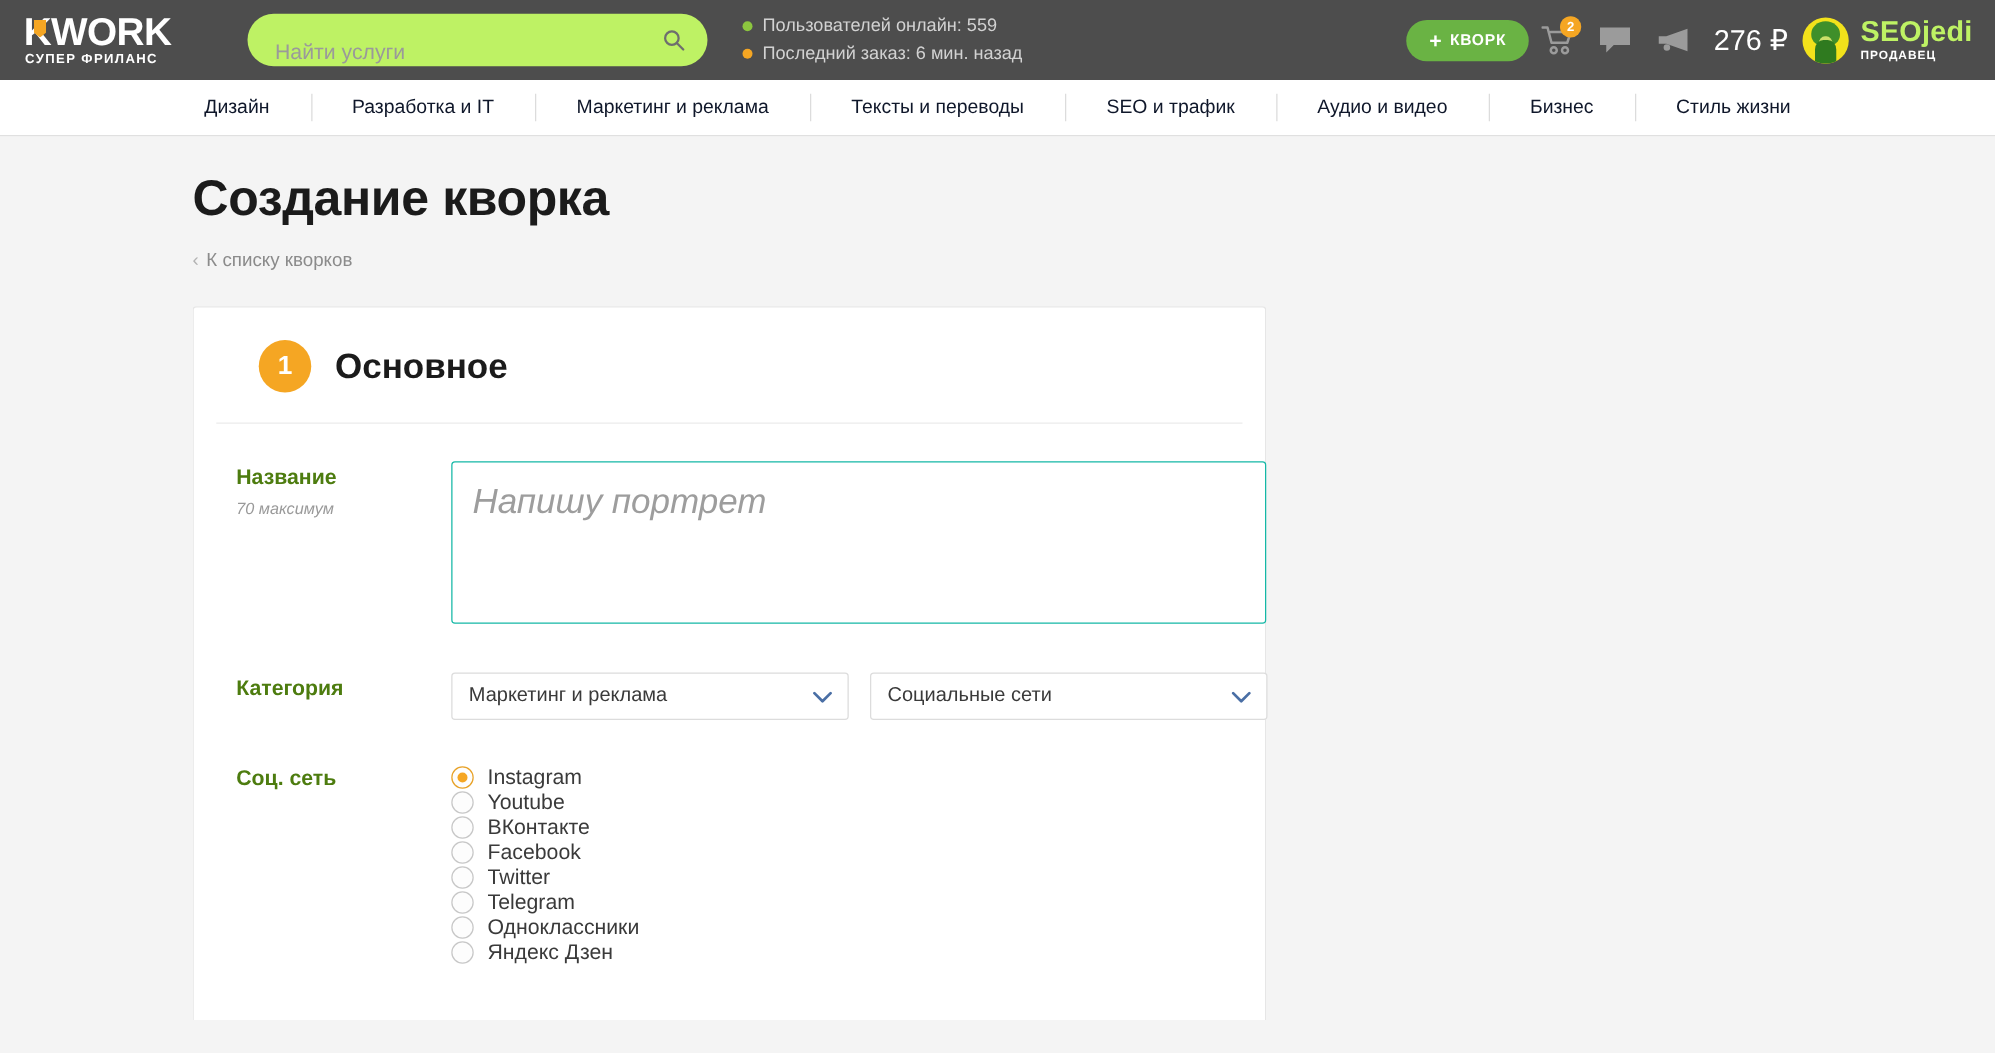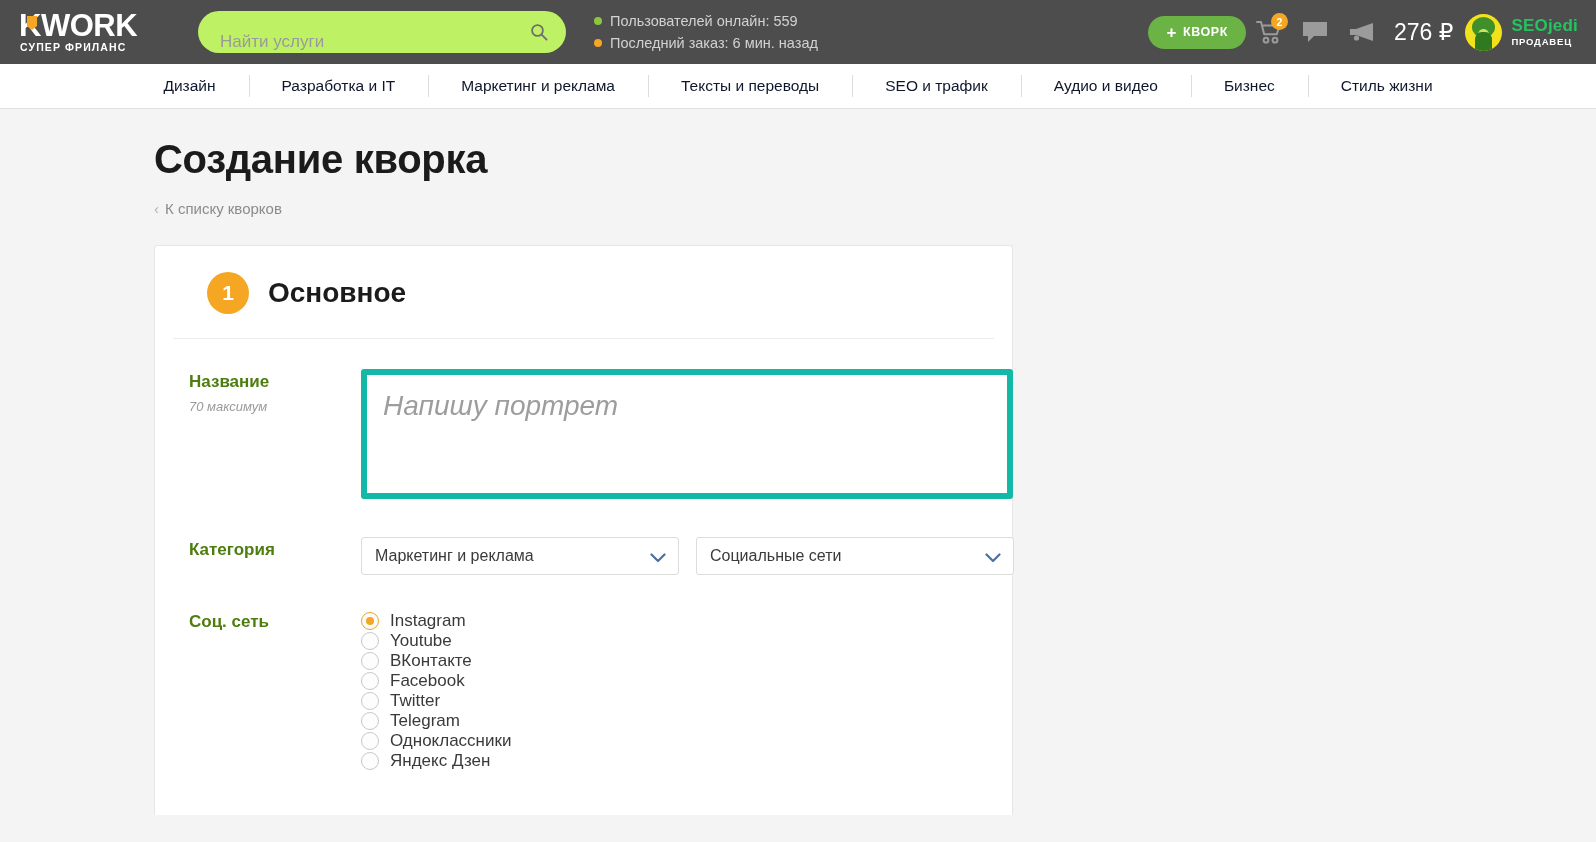--- a/index.html
+++ b/index.html
@@ -195,21 +195,21 @@
   }
   .avatar .face {
     position: absolute;
     left: 13px; top: 15px;
     width: 11px; height: 13px;
     background: #cbe06a;
     border-radius: 45%;
   }
 
   .user-block { display: flex; flex-direction: column; line-height: 1; }
-  .user-name { color: #22c55e; font-size: 17px; font-weight: bold; letter-spacing: 0.2px; }
+  .user-name { color: #bef264; font-size: 23px; font-weight: bold; letter-spacing: 0.2px; }
   .user-role { color: #ffffff; font-size: 9.5px; font-weight: bold; letter-spacing: 0.8px; margin-top: 3px; }
 
   
   .navbar {
     height: 45px;
     background: #ffffff;
     border-bottom: 1px solid #e0e0e0;
     display: flex;
     align-items: stretch;
     justify-content: center;
@@ -320,21 +320,21 @@
     font-style: italic;
     color: #9a9a9a;
     display: block;
     margin-top: 7px;
   }
   .field-control { flex: 1; }
 
   .title-area {
     width: 652px;
     height: 130px;
-    border: 6px solid #14b8a6;
+    border: 1px solid #14b8a6;
     border-radius: 3px;
     resize: none;
     outline: none;
     padding: 14px 16px;
     font-family: inherit;
     font-size: 28px;
     color: #3a3a3a;
     line-height: 34px;
   }
   .title-area::placeholder {

